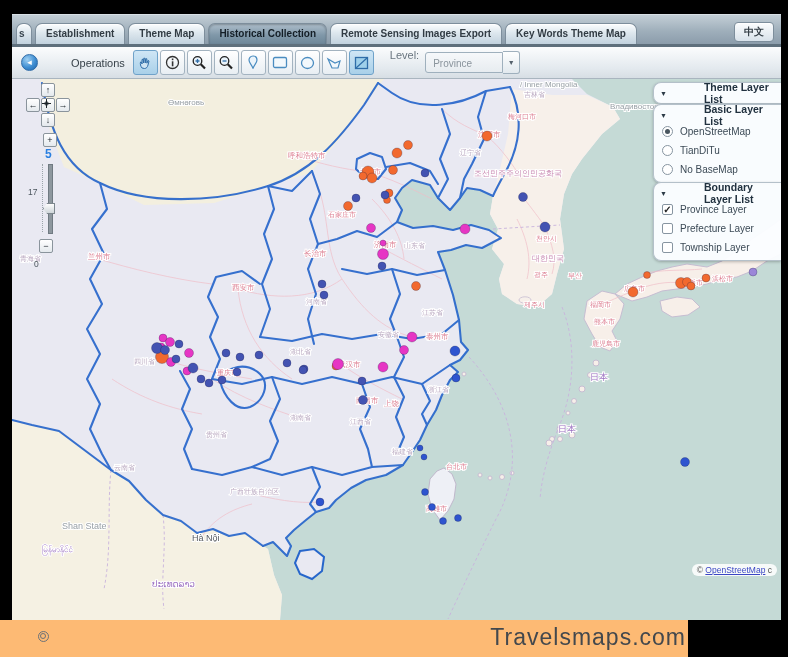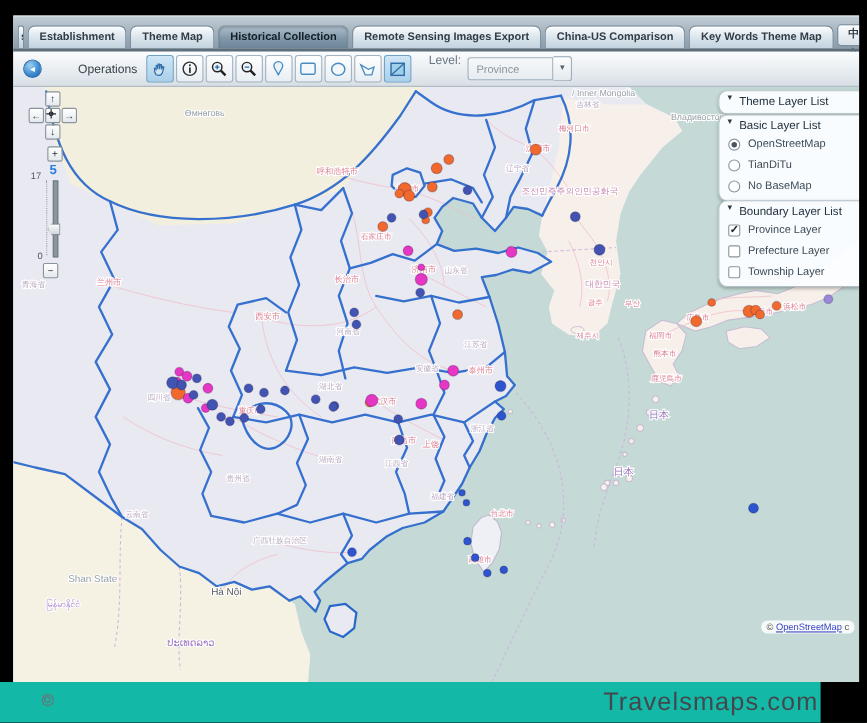--- a/index.html
+++ b/index.html
@@ -49,63 +49,62 @@
   .mlabel.country-pink{fill:#c98cb4;}
   .mlabel.foreign{fill:#98a0a6;}
   .mlabel.dark{fill:#55595e;}
   .dot{stroke:rgba(20,20,60,.25);stroke-width:1;}
   
   .navwrap{position:absolute;left:14px;top:4px;width:60px;}
   .navbtn{position:absolute;width:14px;height:14px;background:linear-gradient(#ffffff,#e4e9ed);
     border:1px solid #8a949c;border-radius:2px;font-size:9px;line-height:13px;text-align:center;color:#1d252b;
     box-sizing:border-box;}
   .zoomlvl{position:absolute;font-size:12px;font-weight:bold;color:#2a7fe0;}
-  .slider-max,.slider-min{position:absolute;font-size:8.5px;color:#4c565e;}
+  .slider-max,.slider-min{position:absolute;font-size:8.5px;color:#4c565e;margin-top:32px;}
   .slider-track{position:absolute;width:3px;background:#8d979e;border:1px solid #707a82;}
   .slider-ticks{position:absolute;width:1px;border-left:1px dotted #9aa4aa;}
   .slider-handle{position:absolute;width:10px;height:9px;background:linear-gradient(#fdfdfd,#cfd6da);
     border:1px solid #7d878e;clip-path:polygon(0 50%,35% 0,100% 0,100% 100%,35% 100%);}
   
   .panel{position:absolute;right:0;width:128px;background:rgba(251,253,255,.96);
     border:1px solid #b4c0c9;border-right:none;border-radius:8px 0 0 8px;
     box-shadow:0 1px 3px rgba(0,0,0,.25);box-sizing:border-box;padding:3px 6px;}
-  .panel-header{display:flex;align-items:flex-start;font-size:10.5px;font-weight:normal;color:#21313f;height:14px;}
+  .panel-header{display:flex;align-items:center;font-size:10.5px;font-weight:bold;color:#21313f;height:14px;gap:32px;}
   .caret{font-size:7px;margin-right:5px;color:#2b3a46;}
   .opt-row{display:flex;align-items:center;height:19px;}
   .radio{width:11px;height:11px;border-radius:50%;border:1px solid #8795a1;background:#fff;margin:0 7px 0 2px;
     box-sizing:border-box;position:relative;flex:none;}
   .radio.on::after{content:"";position:absolute;left:2px;top:2px;width:5px;height:5px;border-radius:50%;background:#49565f;}
   .cb{width:11px;height:11px;border-radius:2px;border:1px solid #8795a1;background:#fff;margin:0 7px 0 2px;
     box-sizing:border-box;font-size:10px;line-height:10px;text-align:center;color:#222;flex:none;}
   .cb.on::after{content:"\2713";font-weight:bold;}
   .opt-label{font-size:10px;color:#3c4a56;white-space:nowrap;}
   
   .attrib{position:absolute;right:4px;bottom:44px;background:rgba(255,255,255,.85);border-radius:8px;
     padding:1px 5px;font-size:8.5px;color:#555;white-space:nowrap;}
   .attrib a{color:#3b46c4;text-decoration:underline;}
   
-  .bottombar{position:absolute;left:0;top:620px;width:746px;height:37px;background:#14b8a6;}
+  .bottombar{position:absolute;left:0;top:620px;width:688px;height:37px;background:#fdba74;}
   .watermark{position:absolute;right:2px;top:4px;font-size:23px;color:#43484d;letter-spacing:1px;}
   .bb-icon{position:absolute;left:38px;top:11px;width:11px;height:11px;border:1.5px solid #6c7278;border-radius:50%;
     box-sizing:border-box;}
   .bb-icon::after{content:"";position:absolute;left:1px;top:1px;width:4px;height:4px;border-radius:50%;border:1px solid #6c7278;}
 </style>
 </head>
 <body>
 
 <div class="stage">
   <div class="window">
 
     <div class="tabbar">
       <div class="tab partial">s</div>
       <div class="tab">Establishment</div>
       <div class="tab">Theme Map</div>
       <div class="tab active">Historical Collection</div>
       <div class="tab">Remote Sensing Images Export</div>
-      <div class="tab">China-US Comparison</div>
       <div class="tab">Key Words Theme Map</div>
       <div class="tab-spacer"></div>
       <div class="langbtn">中文</div>
 
     </div>
     <div class="tab-underline"></div>
 
     <div class="toolbar">
       <div class="orb">◂</div>
       <div class="ops-label">Operations</div>

